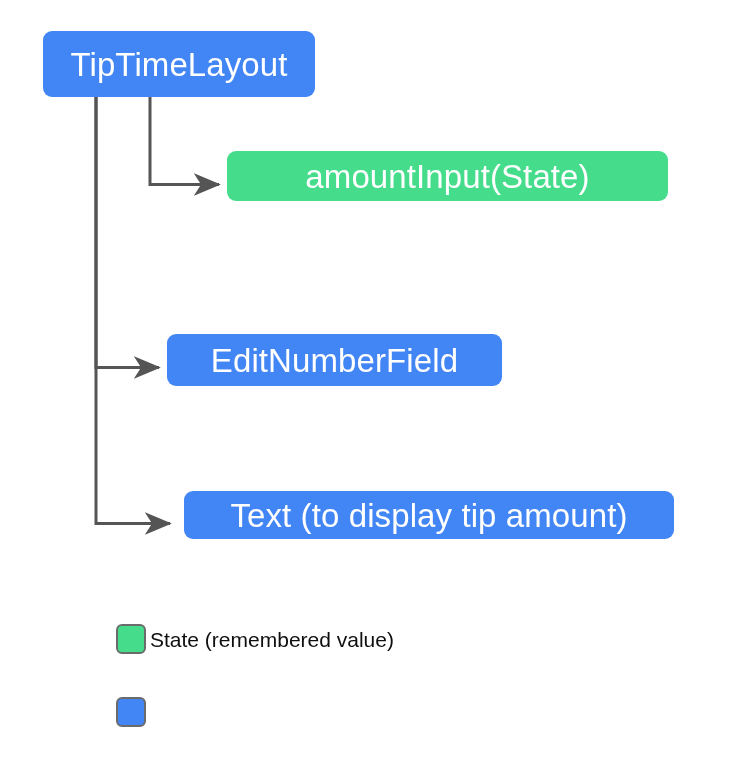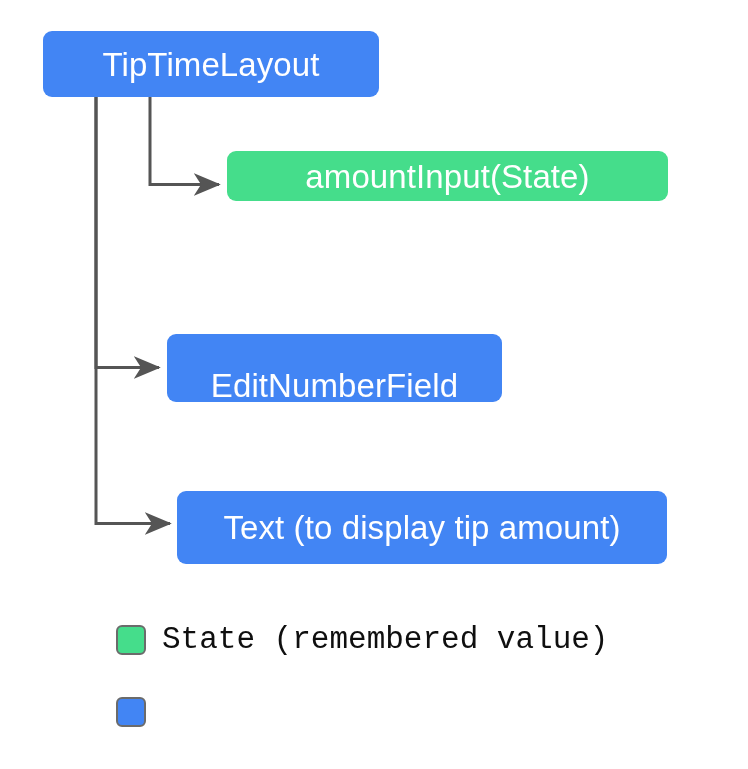--- a/index.html
+++ b/index.html
@@ -44,24 +44,24 @@
     line-height: 1;
     letter-spacing: 0.1px;
     white-space: nowrap;
     font-family: "Liberation Sans", sans-serif;
   }
   .node.blue  { background: #4285f4; }
   .node.green { background: #45dd8b; }
 
   .node-label { pointer-events: none; }
 
-  #node-tiptimelayout  { left: 43px;  top: 31px;  width: 336px; height: 66px; }
+  #node-tiptimelayout  { left: 43px;  top: 31px;  width: 272px; height: 66px; }
   #node-amountinput    { left: 227px; top: 151px; width: 441px; height: 50px; }
-  #node-editnumberfield{ left: 167px; top: 334px; width: 335px; height: 68px; align-items: flex-end; }
-  #node-textdisplay    { left: 177px; top: 491px; width: 490px; height: 73px; }
+  #node-editnumberfield{ left: 167px; top: 334px; width: 335px; height: 52px; }
+  #node-textdisplay    { left: 184px; top: 491px; width: 490px; height: 48px; }
 
   
   .legend {
     position: absolute;
     left: 116px;
     display: flex;
     align-items: center;
   }
   #legend-row-state { top: 624px; }
   #legend-row-composables { top: 697px; }
@@ -71,26 +71,26 @@
     width: 30px;
     height: 30px;
     border-radius: 6px;
     border: 2px solid #6b6b6b;
     flex: 0 0 auto;
   }
   .legend-swatch.green { background: #45dd8b; }
   .legend-swatch.blue  { background: #4285f4; }
 
   .legend-text {
-    margin-left: 16px;
-    font-size: 31px;
+    margin-left: 4px;
+    font-size: 21px;
     line-height: 1;
     color: #0f0f0f;
     white-space: nowrap;
-    font-family: Liberation Mono, monospace;
+    font-family: Liberation Sans, sans-serif;
   }
 </style>
 </head>
 <body style="background: rgb(255, 255, 255);">
 
 <div id="canvas" style="background: rgb(255, 255, 255);">
 
   <svg id="connectors" viewBox="0 0 748 769" width="748" height="769" xmlns="http://www.w3.org/2000/svg">
     <defs>
       <marker id="arrowhead" markerWidth="9" markerHeight="8" refX="8.4" refY="4" orient="auto" markerUnits="strokeWidth">

